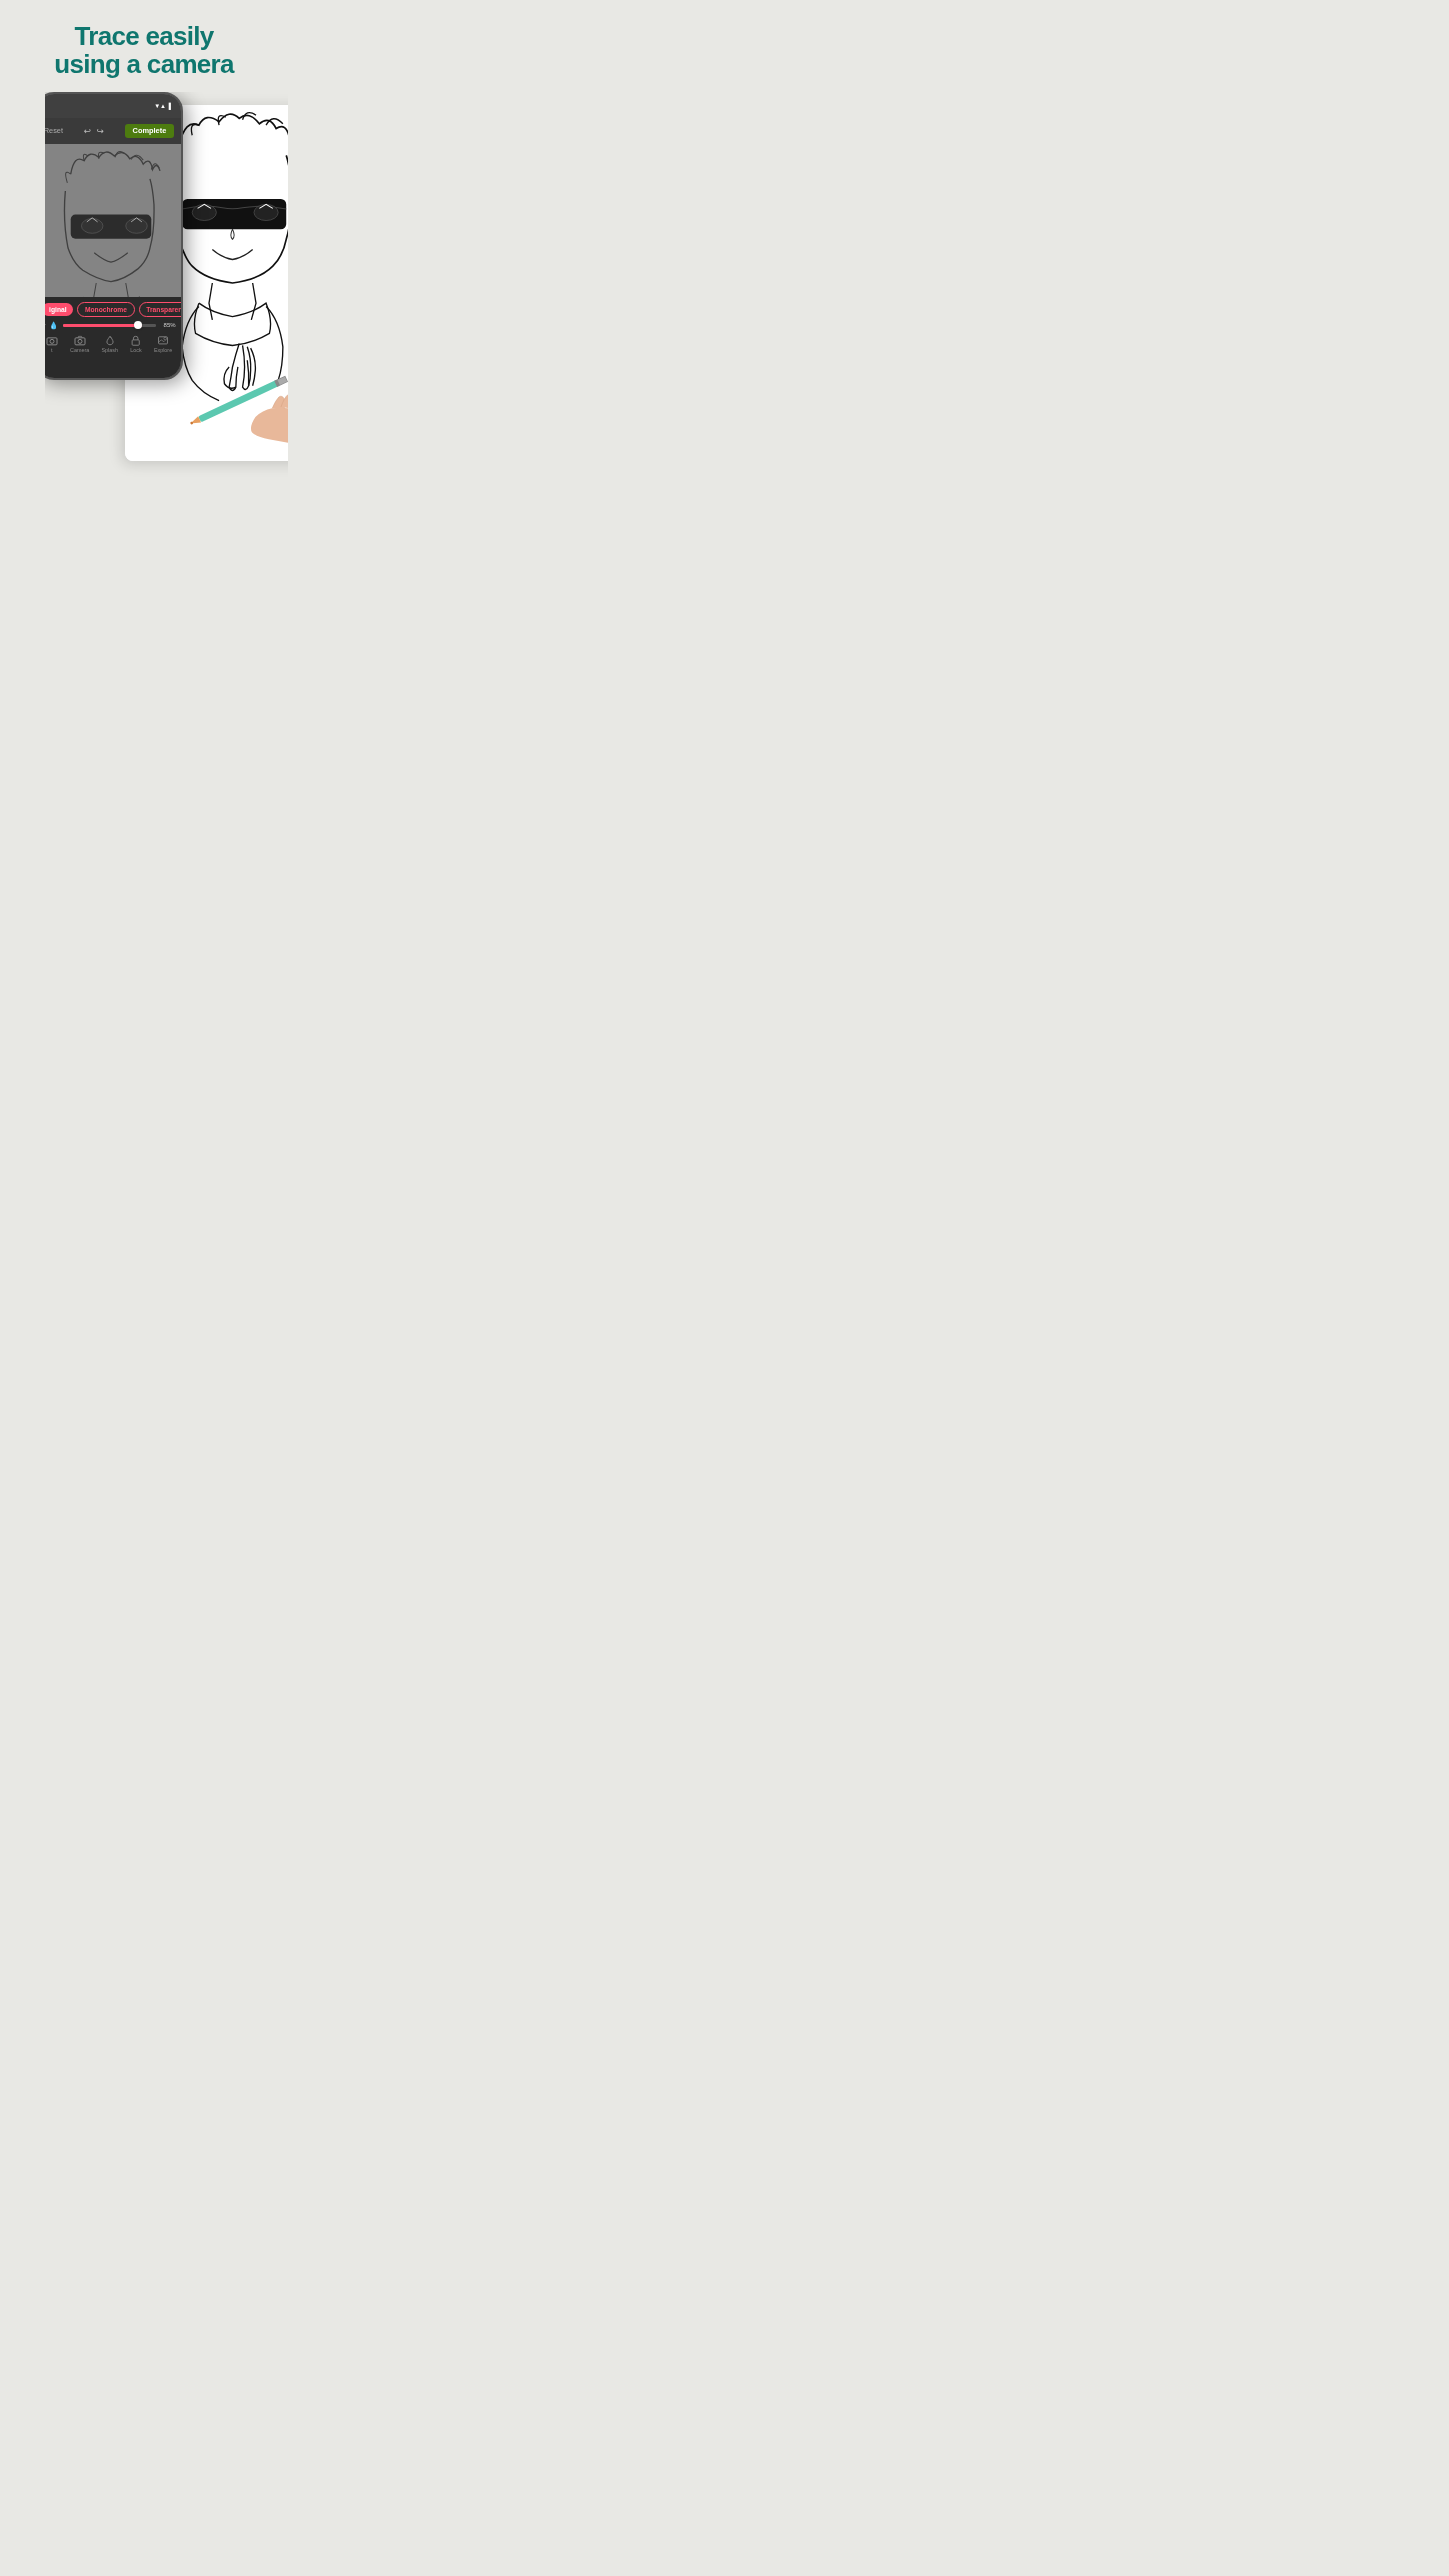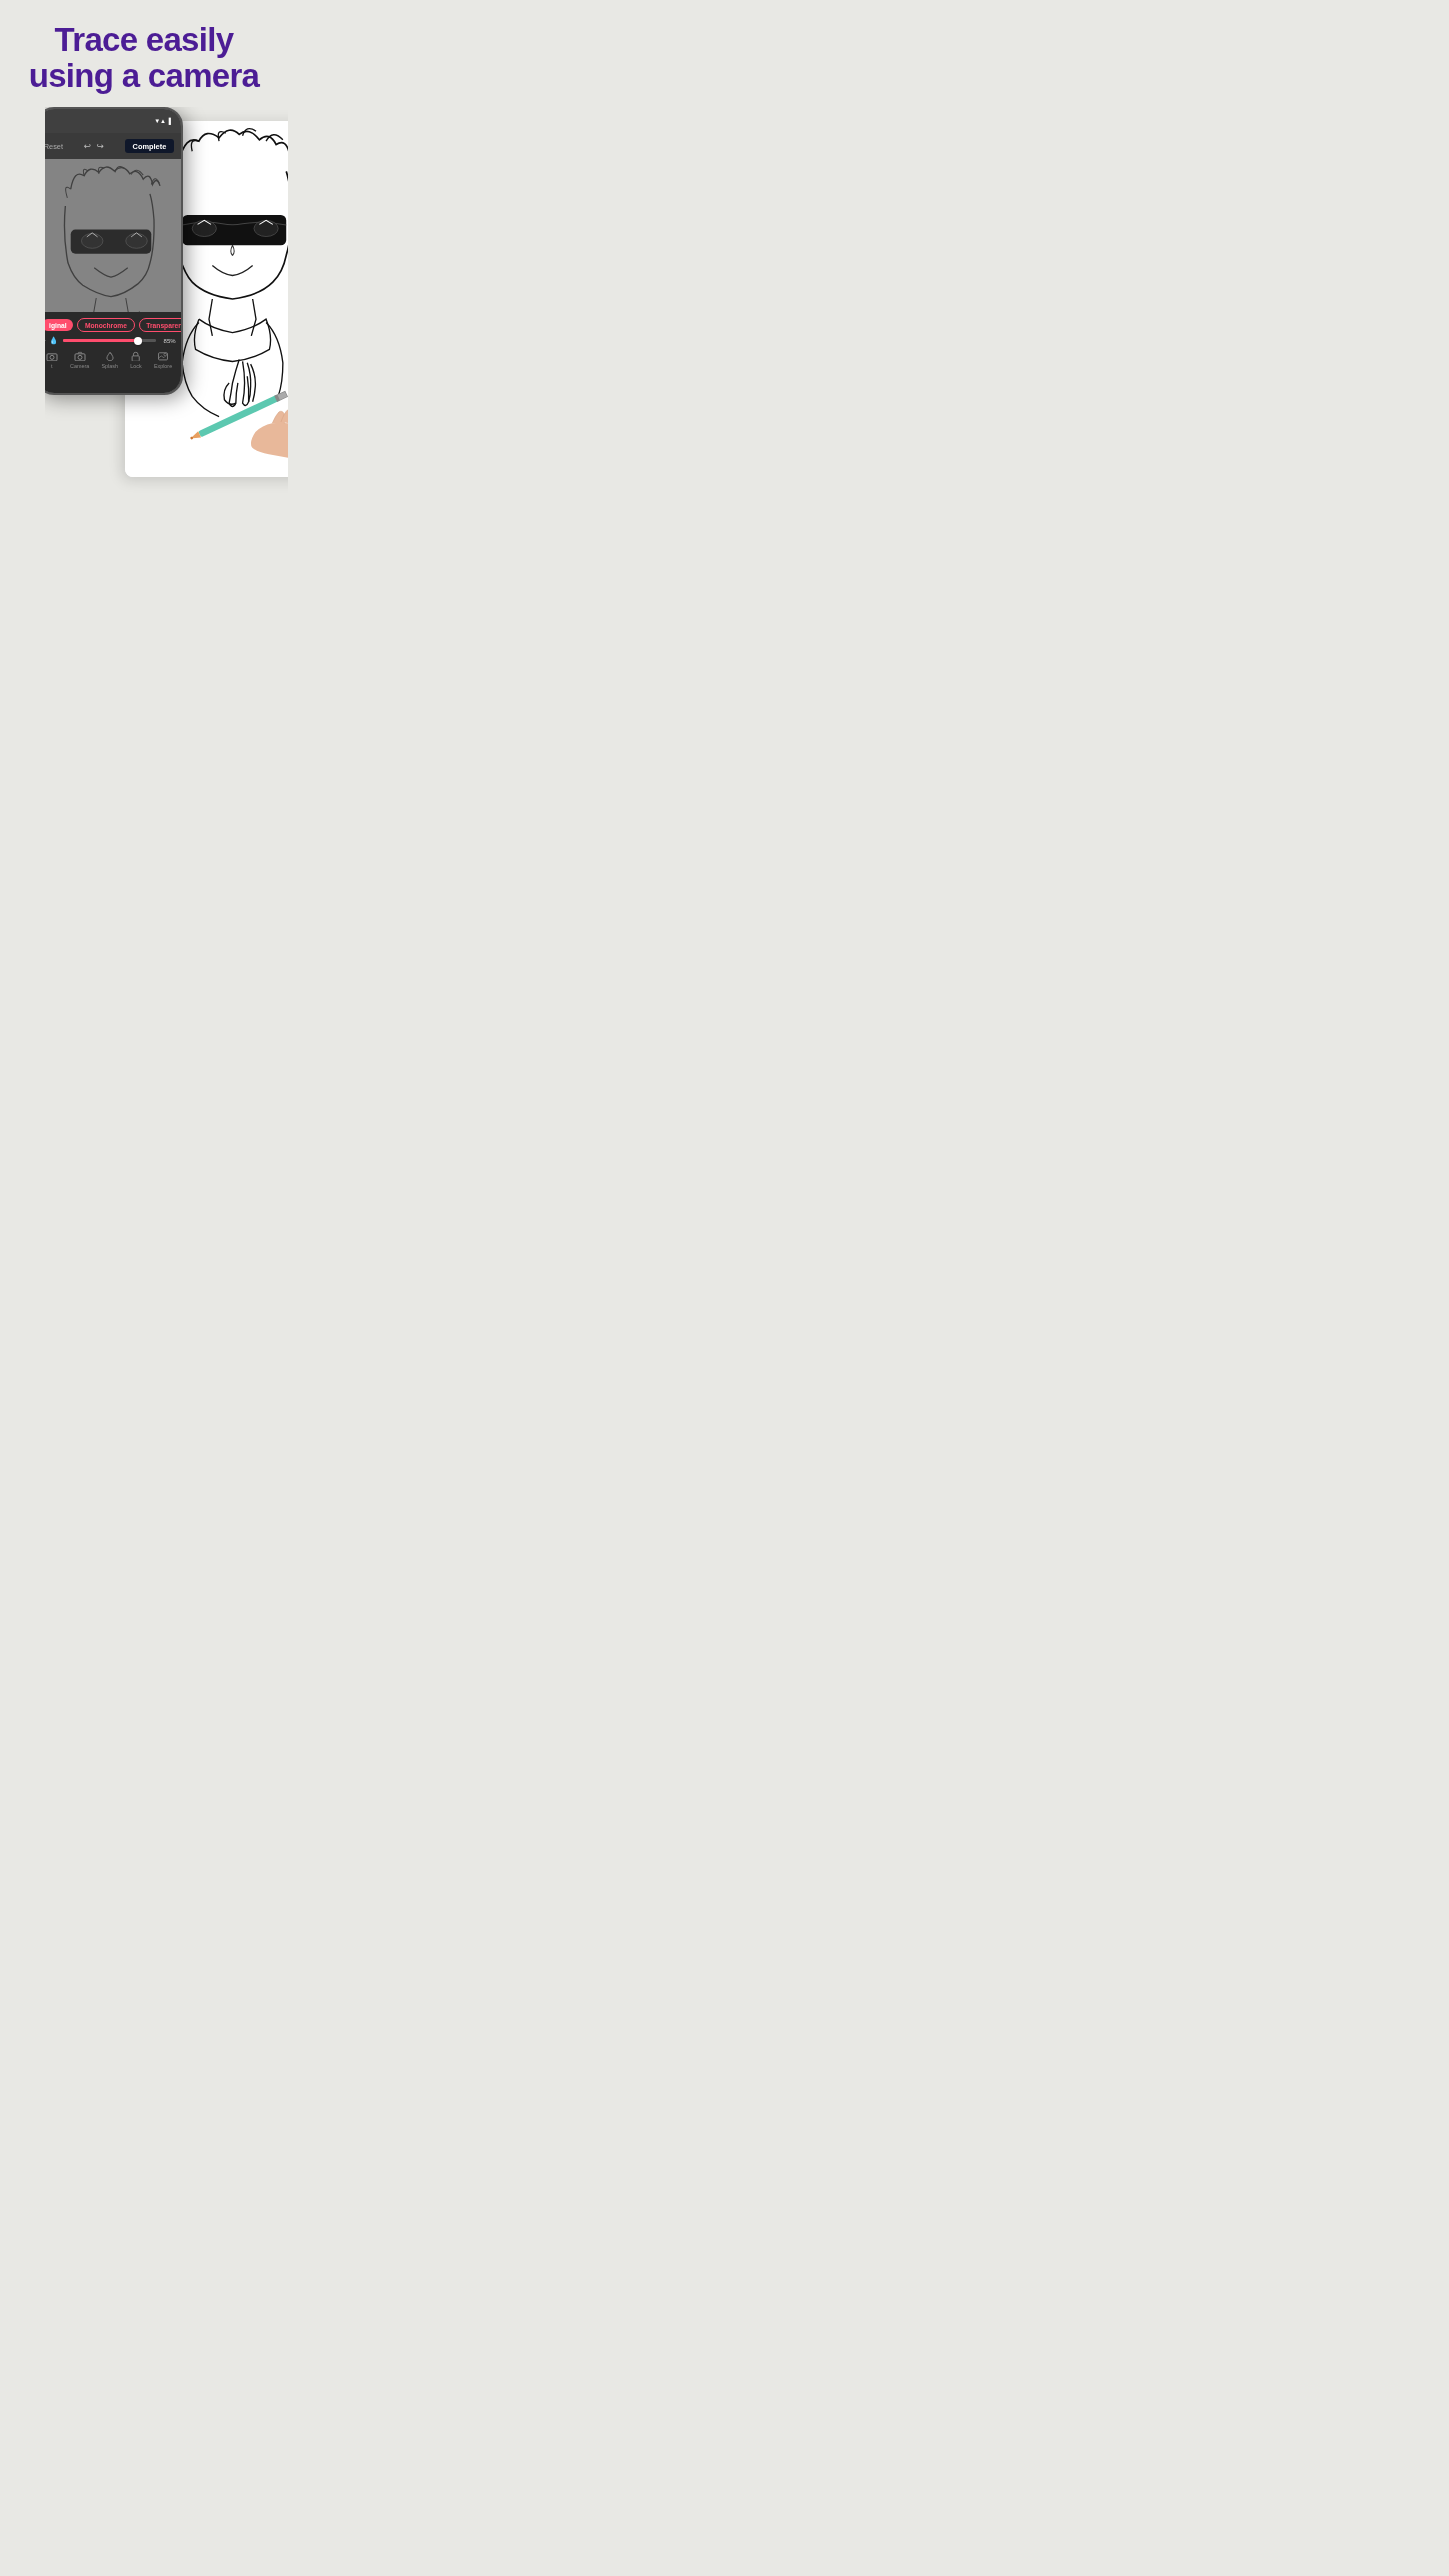--- a/index.html
+++ b/index.html
@@ -14,23 +14,23 @@
     }
 
     
     .header-section {
       background: #e8e8e4;
       text-align: center;
       padding: 21.5px 13.4px 13.4px 13.4px;
     }
 
     .headline {
-      font-size: 33px;
+      font-size: 26px;
       font-weight: 900;
-      color: #4c1d95;
+      color: #0f766e;
       line-height: 1.1;
       letter-spacing: -0.7px;
     }
 
     
     .main-content {
       position: relative;
       width: 100%;
       height: 389px;
       background: #e8e8e4;
@@ -123,21 +123,21 @@
       display: flex;
       gap: 5.4px;
     }
 
     .toolbar-arrow {
       color: #bbb;
       font-size: 8.7px;
     }
 
     .complete-btn {
-      background: #0f172a;
+      background: #4d7c0f;
       color: white;
       border: none;
       border-radius: 3px;
       padding: 2.7px 8px;
       font-size: 7.4px;
       font-weight: 700;
     }
 
     
     .phone-drawing-area {

